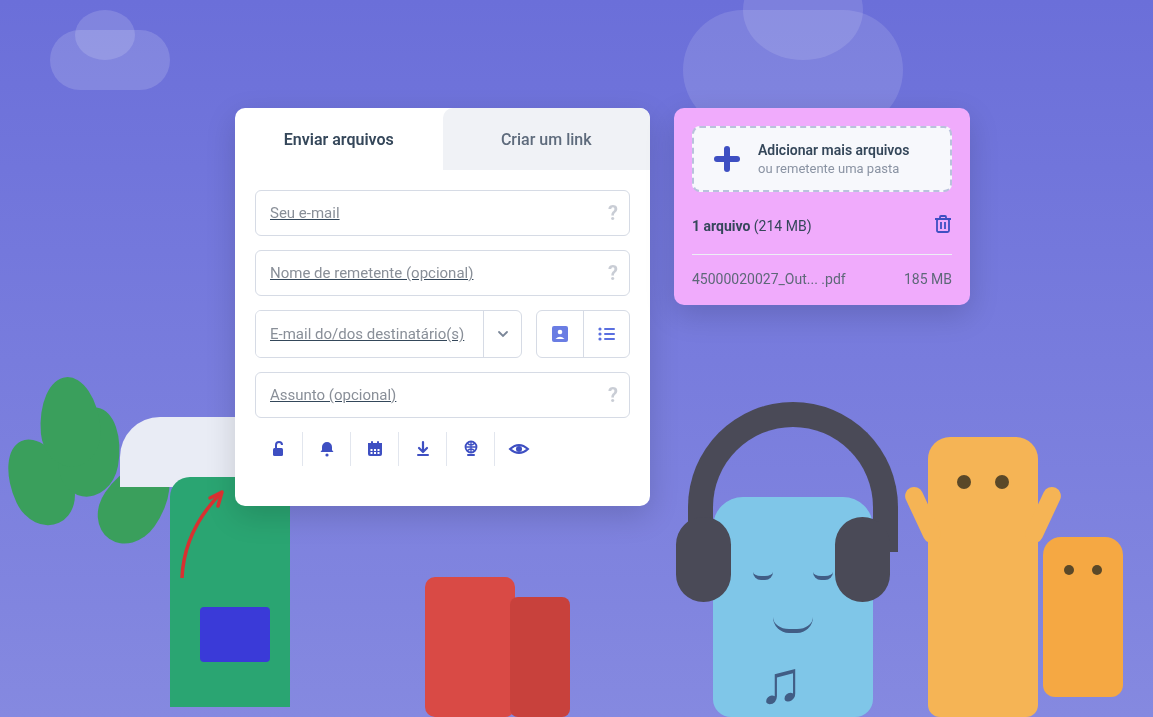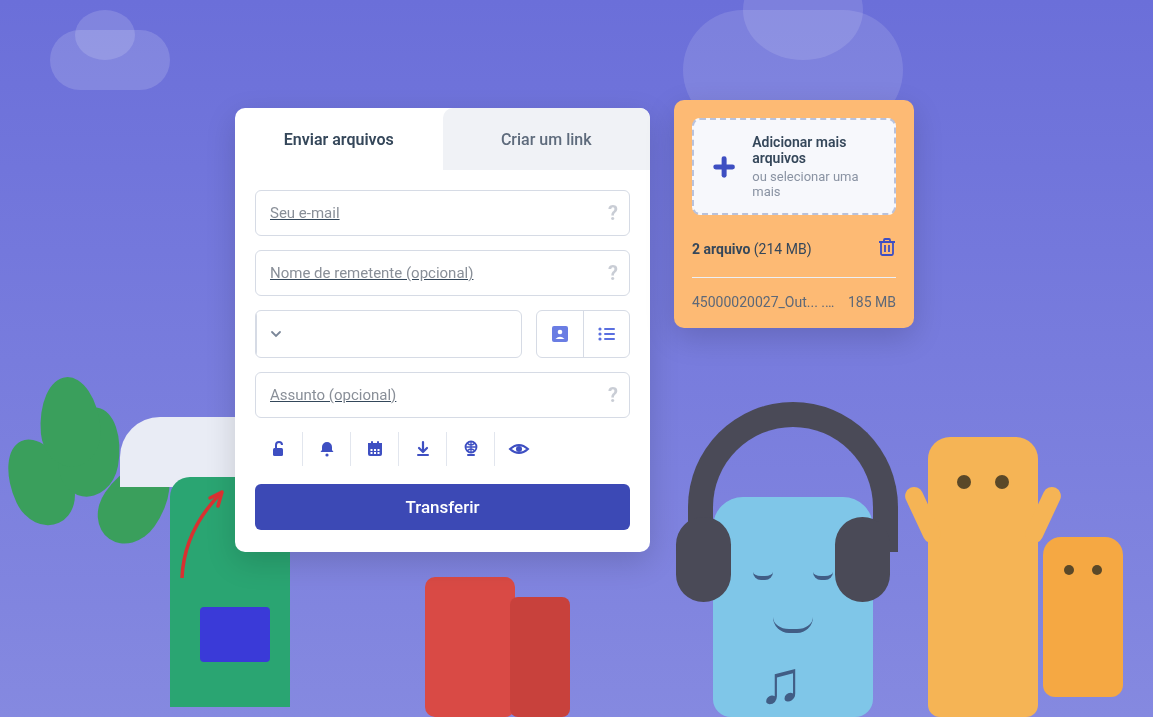--- a/index.html
+++ b/index.html
@@ -398,23 +398,23 @@
       font-weight: 500;
       border: none;
       border-radius: 6px;
       cursor: pointer;
     }
 
     
     .files-panel {
       position: absolute;
       left: 674px;
-      top: 100px;
-      width: 240px;
-      background: #fdba74;
+      top: 108px;
+      width: 296px;
+      background: #f0abfc;
       border-radius: 10px;
       box-shadow: 0 10px 30px rgba(0,0,0,0.15);
       padding: 18px;
     }
     .dropzone {
       border: 2px dashed #b9c2dc;
       border-radius: 8px;
       background: #f7f8fc;
       padding: 14px 16px;
       display: flex;
@@ -540,20 +540,21 @@
     <div class="field">
       <input class="input" placeholder="Seu e-mail" style="">
       <span class="help">?</span>
     </div>
     <div class="field">
       <input class="input" placeholder="Nome de remetente (opcional)" style="">
       <span class="help">?</span>
     </div>
     <div class="row-recipient">
       <div class="recipient-wrap">
+        <input class="input" placeholder="E-mail do/dos destinatário(s)" style="">
         <div class="dropdown-btn">
           <svg width="12" height="12" viewBox="0 0 12 12">
               <path d="M2 4 L6 8 L10 4" stroke="currentColor" stroke-width="1.8" fill="none" stroke-linecap="round"></path>
             </svg>
         </div>
       </div>
       <div class="square-actions">
         <div class="sq-btn">
           <svg width="20" height="18" viewBox="0 0 20 18">
             <rect x="2" y="1" width="16" height="16" rx="2" fill="currentColor" opacity="0.9"></rect>
@@ -619,39 +620,38 @@
         </svg>
       </div>
       <div class="opt-btn">
         <svg width="22" height="20" viewBox="0 0 22 20">
           <path d="M2 10 Q11 2 20 10 Q11 18 2 10 z" stroke="currentColor" stroke-width="2" fill="none"></path>
           <circle cx="11" cy="10" r="3" fill="currentColor"></circle>
         </svg>
       </div>
     </div>
 
-    <button class="transfer-btn">Transferir</button>
   </div>
 </div>
 
 <div class="files-panel">
   <div class="dropzone">
     <svg class="plus-icon" viewBox="0 0 34 34">
       <rect x="14" y="4" width="6" height="26" rx="3" fill="currentColor"></rect>
       <rect x="4" y="14" width="26" height="6" rx="3" fill="currentColor"></rect>
     </svg>
     <div>
       <div class="dropzone-text-h">Adicionar mais arquivos</div>
-      <div class="dropzone-text-s">ou selecionar uma mais</div>
+      <div class="dropzone-text-s">ou remetente uma pasta</div>
     </div>
   </div>
 
   <div class="file-summary">
     <div class="file-summary-text">
-      <strong>2 arquivo</strong>
+      <strong>1 arquivo</strong>
       <span>(214 MB)</span>
     </div>
     <div class="trash-btn">
       <svg width="18" height="20" viewBox="0 0 18 20">
         <rect x="3" y="5" width="12" height="13" rx="1.5" stroke="currentColor" stroke-width="1.8" fill="none"></rect>
         <path d="M1 5 h16 M6 5 V3 a1 1 0 0 1 1-1 h4 a1 1 0 0 1 1 1 V5" stroke="currentColor" stroke-width="1.8" fill="none"></path>
         <path d="M7 8 v7 M11 8 v7" stroke="currentColor" stroke-width="1.8"></path>
       </svg>
     </div>
   </div>

